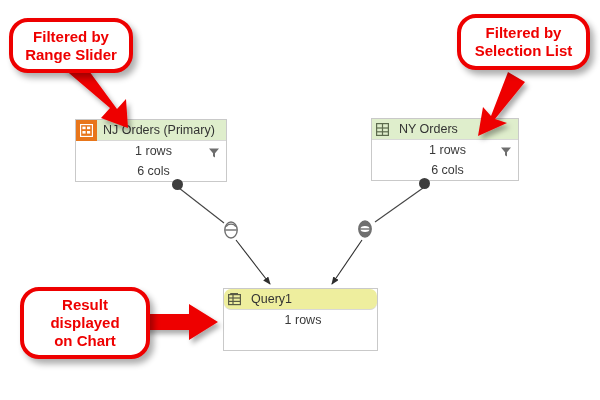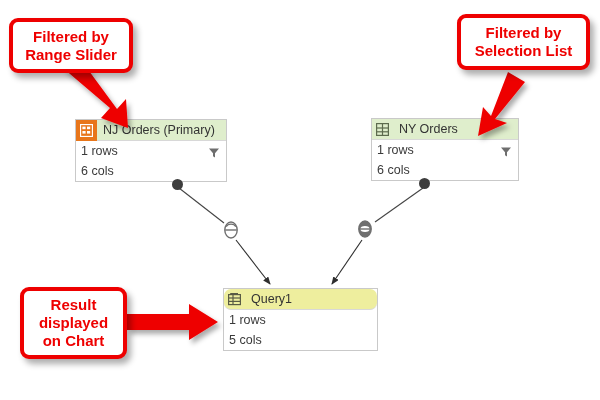--- a/index.html
+++ b/index.html
@@ -56,20 +56,21 @@
     overflow: hidden;
   }
   .node-row {
     position: relative;
     height: 20px;
     line-height: 20px;
     padding-left: 5px;
     font-size: 12.5px;
     color: #3a3a3a;
     white-space: nowrap;
+    text-align: center;
   }
   .filter-icon {
     position: absolute;
     right: 6px;
     top: 4px;
     width: 12px;
     height: 12px;
   }
   .node-dot {
     position: absolute;
@@ -95,21 +96,21 @@
     width: 600px; height: 400px;
     z-index: 2;
     pointer-events: none;
   }
 
   
   .callout {
     position: absolute;
     background: #ffffff;
     border: 4px solid #ee0000;
-    border-radius: 9px;
+    border-radius: 19px;
     color: #ee0000;
     font-weight: bold;
     font-size: 15px;
     line-height: 18px;
     text-align: center;
     display: flex;
     align-items: center;
     justify-content: center;
     box-sizing: border-box;
     box-shadow: 4px 5px 6px rgba(0,0,0,0.32);
@@ -202,21 +203,20 @@
           <rect x="0.6" y="1.6" width="11.8" height="10.0" fill="none" stroke="#595b45" stroke-width="1.2"></rect>
           <line x1="0.6" y1="5.0" x2="12.4" y2="5.0" stroke="#595b45" stroke-width="1.2"></line>
           <line x1="0.6" y1="8.4" x2="12.4" y2="8.4" stroke="#595b45" stroke-width="1.2"></line>
           <line x1="5.0" y1="1.6" x2="5.0" y2="11.6" stroke="#595b45" stroke-width="1.2"></line>
           <line x1="2.2" y1="0.6" x2="10.0" y2="0.6" stroke="#595b45" stroke-width="1.2"></line>
         </svg>
       </span>
       <span class="node-title">Query1</span>
     </div>
     <div class="node-row">1 rows</div>
-    <div class="node-row">5 cols</div>
   </div>
 
   <span class="join-glyph" style="left:223px; top:221px;">
     <svg width="16" height="18" viewBox="0 0 16 18" xmlns="http://www.w3.org/2000/svg">
       <ellipse cx="8" cy="9" rx="6.2" ry="8" fill="#ffffff" stroke="#6f6f6f" stroke-width="1.4"></ellipse>
       <line x1="2.2" y1="9" x2="13.8" y2="9" stroke="#6f6f6f" stroke-width="1.4"></line>
       <path d="M3.2,5.6 A5.2,4 0 0 1 12.8,5.6" fill="none" stroke="#6f6f6f" stroke-width="1.2"></path>
     </svg>
   </span>
 
@@ -251,19 +251,19 @@
   <div class="callout" style="left:9px; top:18px; width:124px; height:55px;">
     <span>Filtered by
 Range Slider</span>
   </div>
 
   <div class="callout" style="left:457px; top:14px; width:133px; height:56px;">
     <span>Filtered by
 Selection List</span>
   </div>
 
-  <div class="callout" style="left:20px; top:287px; width:107px; height:72px;">
+  <div class="callout" style="left:20px; top:287px; width:130px; height:72px;">
     <span>Result
 displayed
 on Chart</span>
   </div>
 
 </div>
 
 </body></html>

